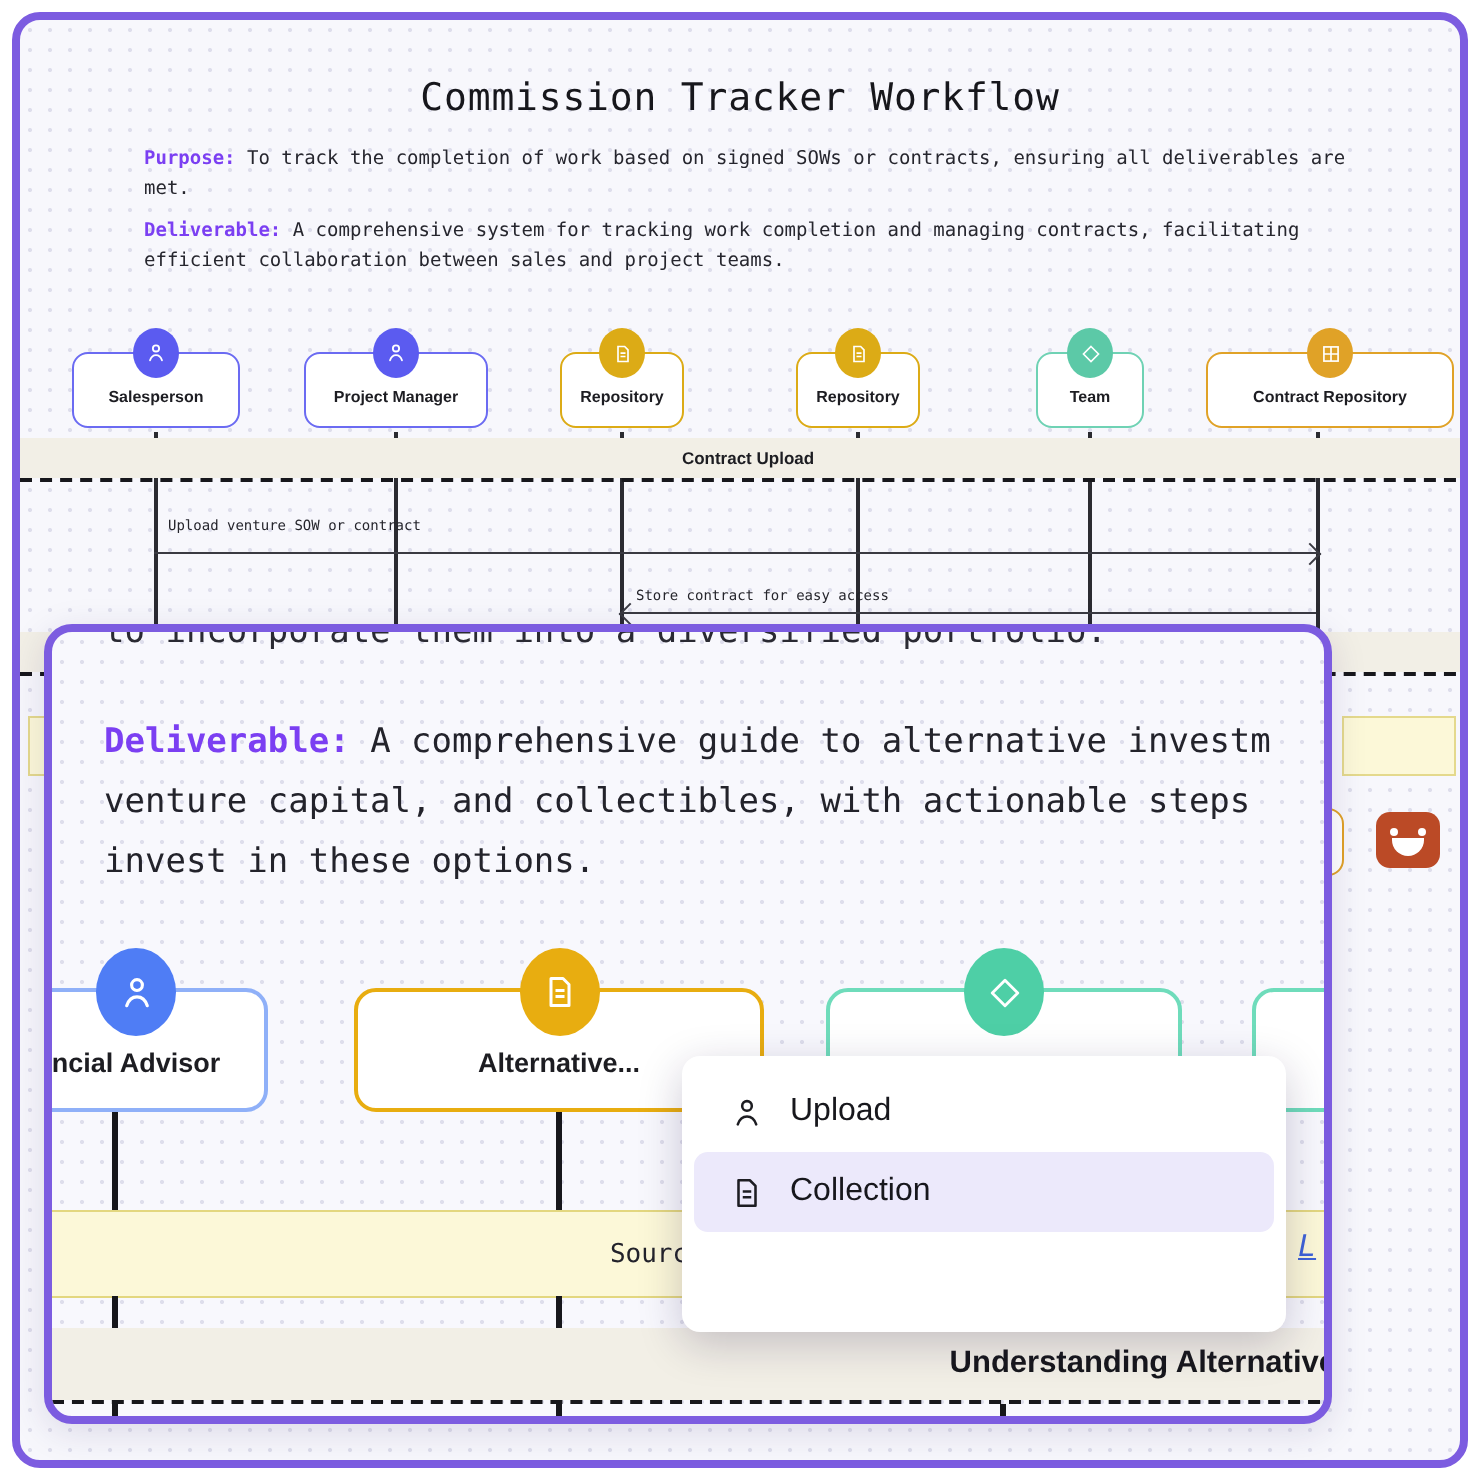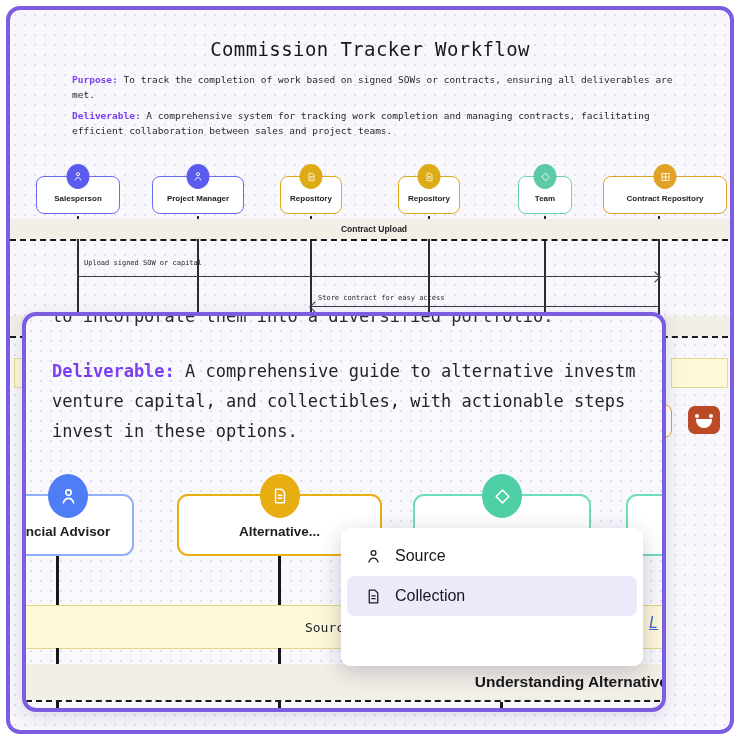--- a/index.html
+++ b/index.html
@@ -269,21 +269,21 @@
     </div>
     <div class="dash-h" style="top:229px;"></div>
 
     <div class="stem" style="left:67px;top:231px;height:200px;"></div>
     <div class="stem" style="left:187px;top:231px;height:200px;"></div>
     <div class="stem" style="left:300px;top:231px;height:200px;"></div>
     <div class="stem" style="left:418px;top:231px;height:200px;"></div>
     <div class="stem" style="left:534px;top:231px;height:200px;"></div>
     <div class="stem" style="left:648px;top:231px;height:200px;"></div>
 
-    <div class="msg-label" style="left:74px;top:249px;">Upload signed SOW or capital</div>
+    <div class="msg-label" style="left:74px;top:249px;">Upload venture SOW or contract</div>
     <div class="msg-line" style="left:67px;top:266px;width:582px;"></div>
     <div class="arrow-r" style="left:641px;top:262.5px;"></div>
 
     <div class="msg-label" style="left:308px;top:284px;">Store contract for easy access</div>
     <div class="msg-line" style="left:300px;top:296px;width:348px;"></div>
     <div class="arrow-l" style="left:301px;top:292.5px;"></div>
 
     <div class="band" style="top:306px;"></div>
     <div class="dash-h" style="top:326px;"></div>
     <div class="note-box" style="left:4px;top:348px;width:30px;height:28px;"></div>
@@ -367,21 +367,21 @@
   </div>
 
   <div class="menu">
     <div class="menu-item">
       <span class="mi-ico">
         <svg width="17" height="17" viewBox="0 0 24 24" fill="none" stroke="#1d1d22" stroke-width="1.8" stroke-linecap="round">
             <circle cx="12" cy="7" r="3.4"></circle>
             <path d="M5.5 20c1.3-4 4-5.6 6.5-5.6s5.2 1.6 6.5 5.6"></path>
           </svg>
       </span>
-      <span class="mi-lbl">Source</span>
+      <span class="mi-lbl">Upload</span>
     </div>
     <div class="menu-item sel">
       <span class="mi-ico">
         <svg width="17" height="17" viewBox="0 0 24 24" fill="none" stroke="#1d1d22" stroke-width="1.8" stroke-linejoin="round">
             <path d="M6 3h8l4 4v14H6z"></path>
             <path d="M9 11h6M9 15h6"></path>
           </svg>
       </span>
       <span class="mi-lbl">Collection</span>
     </div>

